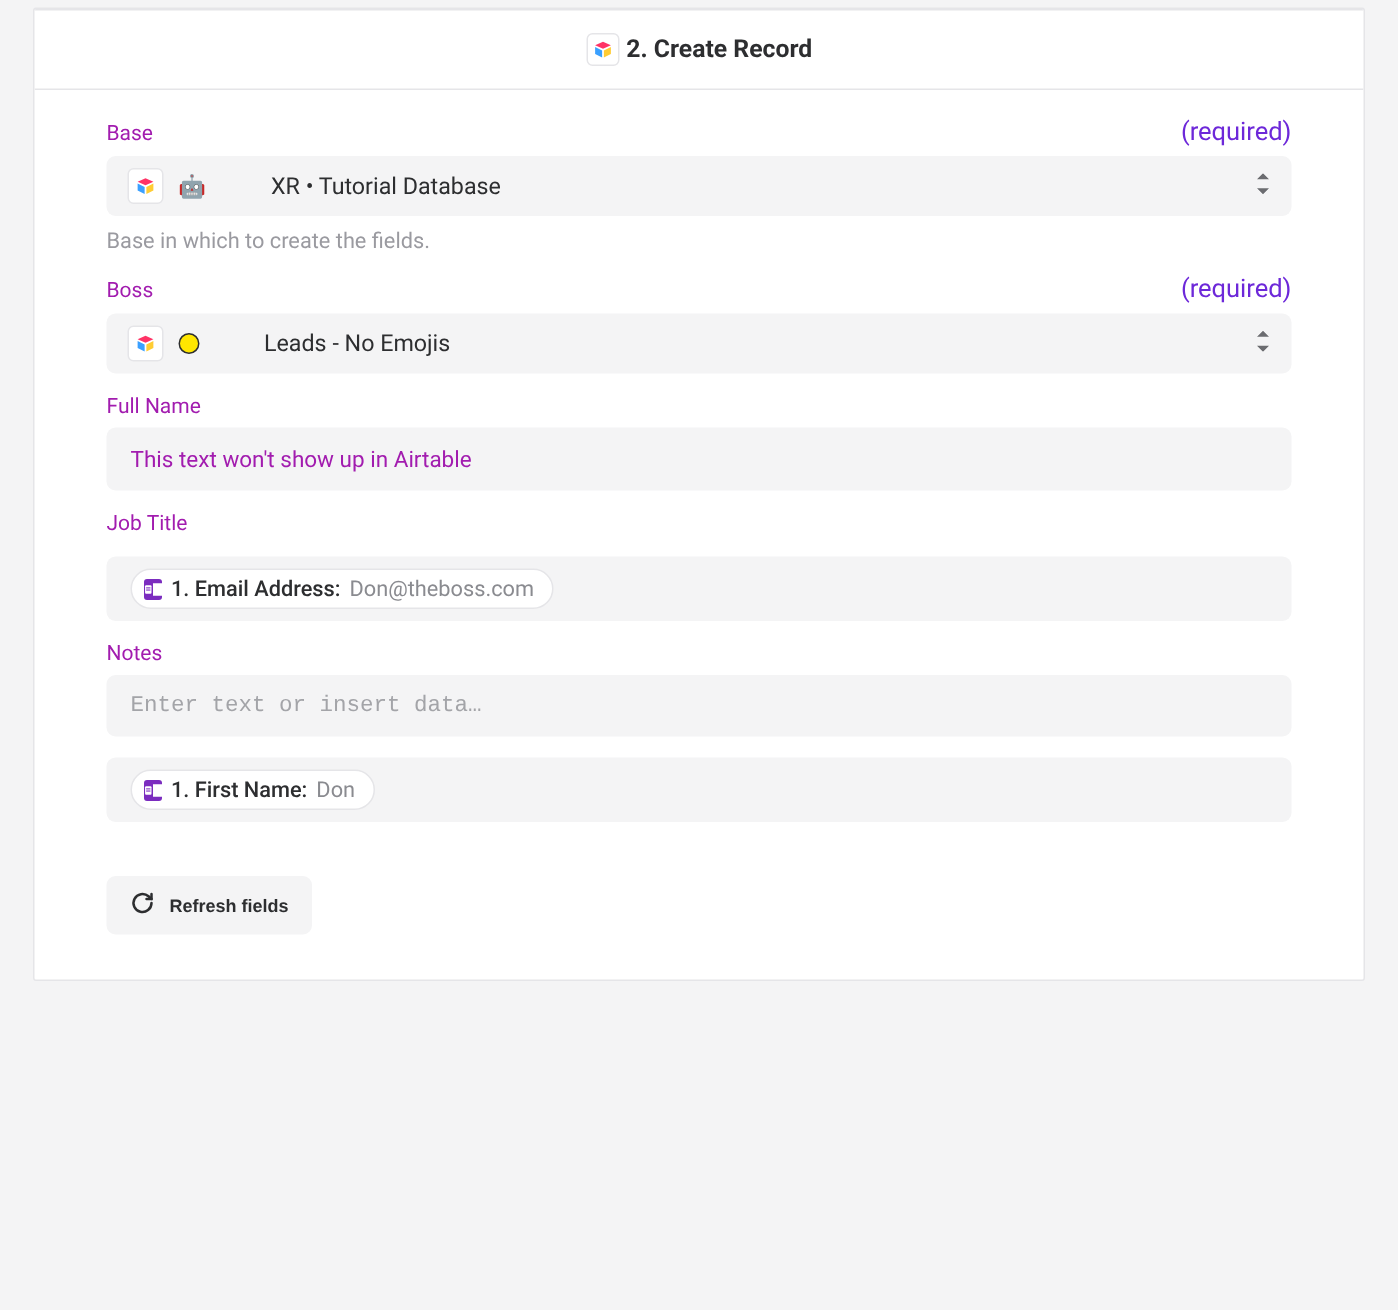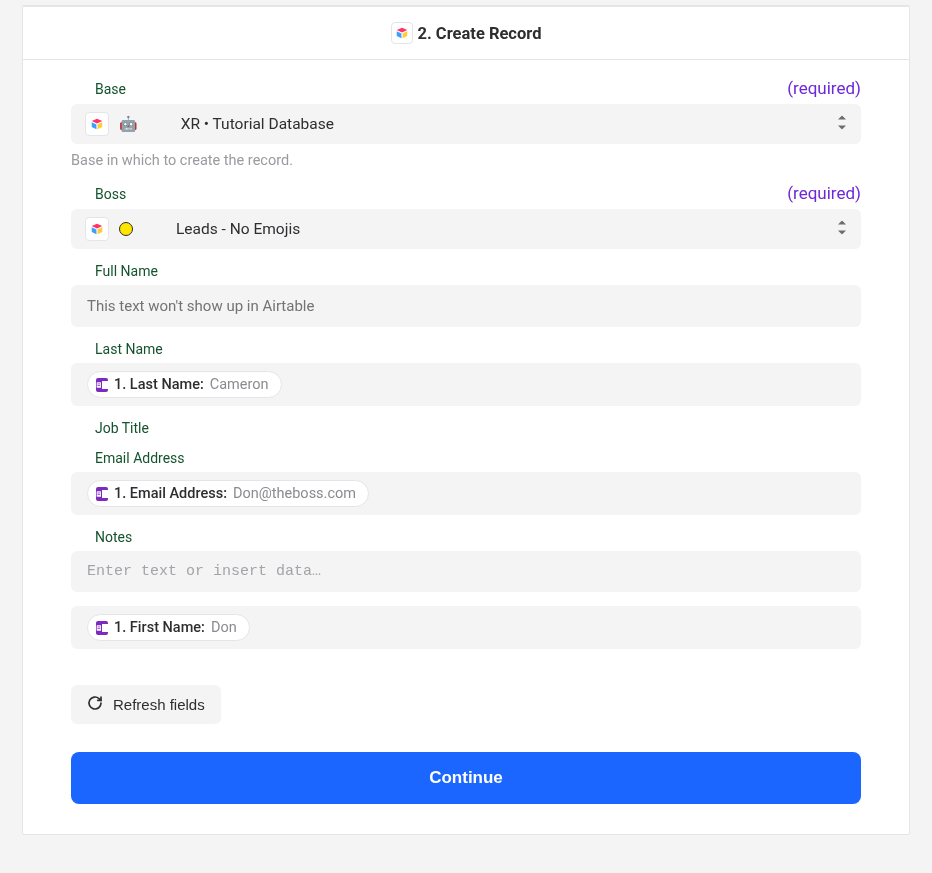--- a/index.html
+++ b/index.html
@@ -6,41 +6,41 @@
 body { font-family: -apple-system, BlinkMacSystemFont, "Segoe UI", Roboto, sans-serif; background: #f4f4f5; width: 932px; height: 873px; overflow: hidden; }
 .page-wrap { padding: 5px 22px 16px 22px; }
 .card { background: #fff; border: 1px solid #e5e5e8; border-radius: 2px; overflow: hidden; }
 .card-header { border-top: 1px solid #e5e5e8; border-bottom: 1px solid #e5e5e8; padding: 15px 0; display: flex; align-items: center; justify-content: center; gap: 5px; }
 .card-header .title { font-weight: 700; font-size: 16.5px; color: #2d2e30; }
 .app-icon { width: 22px; height: 22px; border: 1px solid #e5e5e8; border-radius: 4px; display: inline-flex; align-items: center; justify-content: center; background: #fff; }
 .app-icon svg { width: 14px; height: 14px; }
 .content { padding: 18px 48px 30px 48px; }
 .field-block { margin-bottom: 14px; }
 .label-row { display: flex; justify-content: space-between; align-items: baseline; margin-bottom: 6px; }
-.label { font-size: 14px; color: #14532d; margin-left: 24px; }
+.label { font-size: 14px; color: #a21caf; }
 .required { font-size: 17px; color: #6d28d9; }
 .helper { font-size: 14.5px; color: #9a9aa0; margin-top: 8px; }
 .select-box { background: #f4f4f5; border-radius: 6px; padding: 8px 14px; display: flex; align-items: center; gap: 10px; position: relative; cursor: pointer; }
 .select-box .sel-text { font-size: 15.5px; color: #2d2e30; margin-left: 33px; }
 .select-box .chevrons { position: absolute; right: 14px; top: 50%; transform: translateY(-50%); color: #6b6c70; }
 .select-box .chevrons svg { width: 10px; height: 14px; }
 .app-icon-sm { width: 24px; height: 24px; border: 1px solid #e5e5e8; border-radius: 4px; display: inline-flex; align-items: center; justify-content: center; background: #fff; }
 .app-icon-sm svg { width: 14px; height: 14px; }
 .emoji-chip { font-size: 15px; }
 .yellow-dot { width: 14px; height: 14px; border-radius: 50%; background: #ffe600; border: 1px solid #2d2e30; display: inline-block; }
-.input-box { background: #f4f4f5; border-radius: 6px; padding: 12px 16px; font-size: 15px; color: #737373; cursor: text; }
+.input-box { background: #f4f4f5; border-radius: 6px; padding: 12px 16px; font-size: 15px; color: #a21caf; cursor: text; }
 .input-box.empty { color: #a3a4a8; font-family: Liberation Mono, monospace; }
 .input-with-pill { background: #f4f4f5; border-radius: 6px; padding: 8px 16px; display: flex; align-items: center; cursor: text; }
 .pill { background: #fff; border: 1px solid #e5e5e8; border-radius: 14px; padding: 4px 12px 4px 8px; display: inline-flex; align-items: center; gap: 6px; font-size: 14.5px; }
 .pill .pill-icon { width: 12px; height: 14px; background: #7b2cbf; border-radius: 2px; display: inline-flex; align-items: center; justify-content: center; }
 .pill .pill-icon::after { content: ""; width: 6px; height: 6px; background: #fff; display: block; mask: none; border: 1px solid #fff; }
 .pill .pill-icon svg { width: 8px; height: 10px; }
 .pill-label { color: #2d2e30; font-weight: 500; }
 .pill-value { color: #8a8b90; }
-.refresh-btn { margin-top: 22px; background: #f4f4f5; border: none; border-radius: 6px; padding: 10px 16px; display: inline-flex; align-items: center; gap: 10px; font-size: 15px; font-weight: 400; color: #2d2e30; cursor: pointer; }
+.refresh-btn { margin-top: 22px; background: #f4f4f5; border: none; border-radius: 6px; padding: 10px 16px; display: inline-flex; align-items: center; gap: 10px; font-size: 12px; font-weight: 700; color: #2d2e30; cursor: pointer; }
 .refresh-btn svg { width: 16px; height: 16px; }
 .continue-btn { margin-top: 28px; width: 100%; background: #1a66ff; color: #fff; border: none; border-radius: 8px; padding: 16px 0; font-size: 17px; font-weight: 700; cursor: pointer; }
 </style>
 </head>
 <body>
 
 <div class="page-wrap">
   <div class="card">
 
     <div class="card-header">
@@ -70,21 +70,21 @@
               </svg>
           </span>
           <span class="emoji-chip">🤖</span>
           <span class="sel-text">XR • Tutorial Database</span>
           <span class="chevrons">
             <svg viewBox="0 0 10 14">
                 <path d="M5 0L9 4H1z M5 14L1 10h8z" fill="#6b6c70"></path>
               </svg>
           </span>
         </div>
-        <div class="helper">Base in which to create the record.</div>
+        <div class="helper">Base in which to create the fields.</div>
       </div>
 
       <div class="field-block">
         <div class="label-row">
           <span class="label">Boss</span>
           <span class="required">(required)</span>
         </div>
         <div class="select-box">
           <span class="app-icon-sm">
             <svg viewBox="0 0 24 24">
@@ -103,49 +103,28 @@
         </div>
       </div>
 
       <div class="field-block">
         <div class="label-row">
           <span class="label">Full Name</span>
         </div>
         <div class="input-box">This text won't show up in Airtable</div>
       </div>
 
-      <div class="field-block">
-        <div class="label-row">
-          <span class="label">Last Name</span>
-        </div>
-        <div class="input-with-pill">
-          <span class="pill">
-            <span class="pill-icon">
-                <svg viewBox="0 0 8 10">
-                  <rect x="1" y="1" width="6" height="8" rx="1" fill="#fff"></rect>
-                  <rect x="2" y="3" width="4" height="1" fill="#7b2cbf"></rect>
-                  <rect x="2" y="5" width="4" height="1" fill="#7b2cbf"></rect>
-                </svg>
-              </span>
-            <span class="pill-label">1. Last Name:</span>
-            <span class="pill-value">Cameron</span>
-          </span>
-        </div>
-      </div>
 
       <div class="field-block">
         <div class="label-row">
           <span class="label">Job Title</span>
         </div>
       </div>
 
       <div class="field-block">
-        <div class="label-row">
-          <span class="label">Email Address</span>
-        </div>
         <div class="input-with-pill">
           <span class="pill">
             <span class="pill-icon">
                 <svg viewBox="0 0 8 10">
                   <rect x="1" y="1" width="6" height="8" rx="1" fill="#fff"></rect>
                   <rect x="2" y="3" width="4" height="1" fill="#7b2cbf"></rect>
                   <rect x="2" y="5" width="4" height="1" fill="#7b2cbf"></rect>
                 </svg>
               </span>
             <span class="pill-label">1. Email Address:</span>
@@ -180,17 +159,16 @@
       <button class="refresh-btn">
         <span>
           <svg viewBox="0 0 24 24" fill="none" stroke="#2d2e30" stroke-width="2.5" stroke-linecap="round">
               <path d="M21 12a9 9 0 1 1-3-6.7L21 8"></path>
               <path d="M21 3v5h-5"></path>
             </svg>
         </span>
         <span>Refresh fields</span>
       </button>
 
-      <button class="continue-btn">Continue</button>
 
     </div>
   </div>
 </div>
 
 </body></html>

